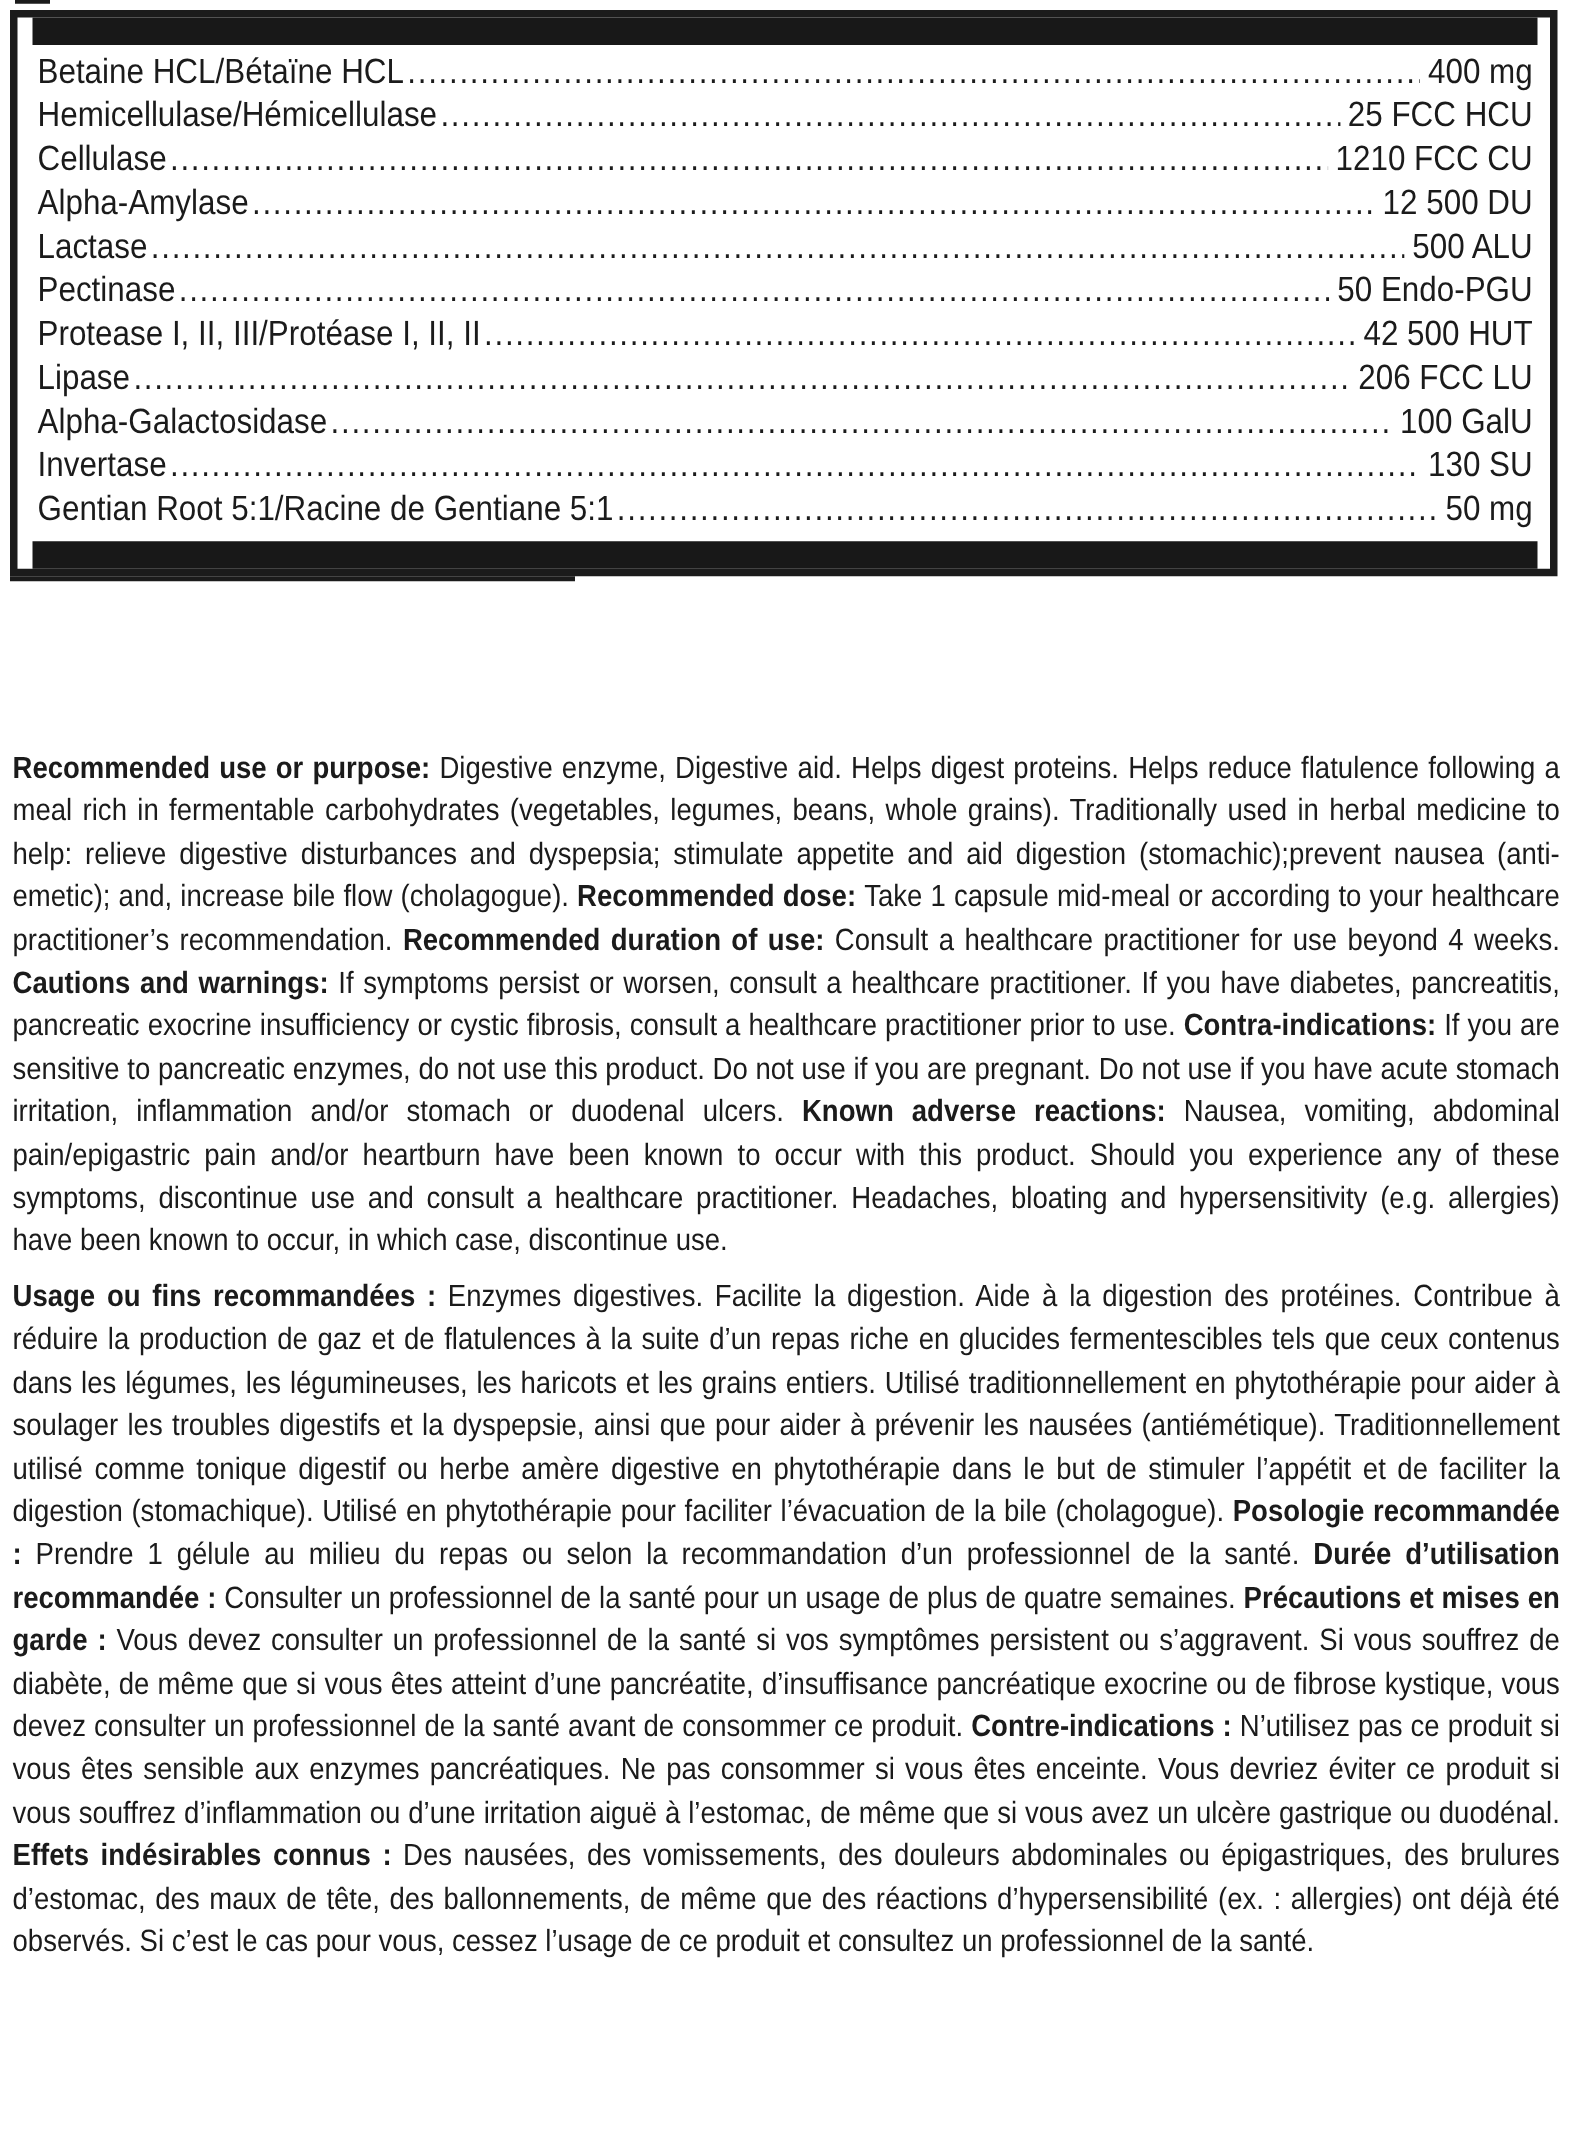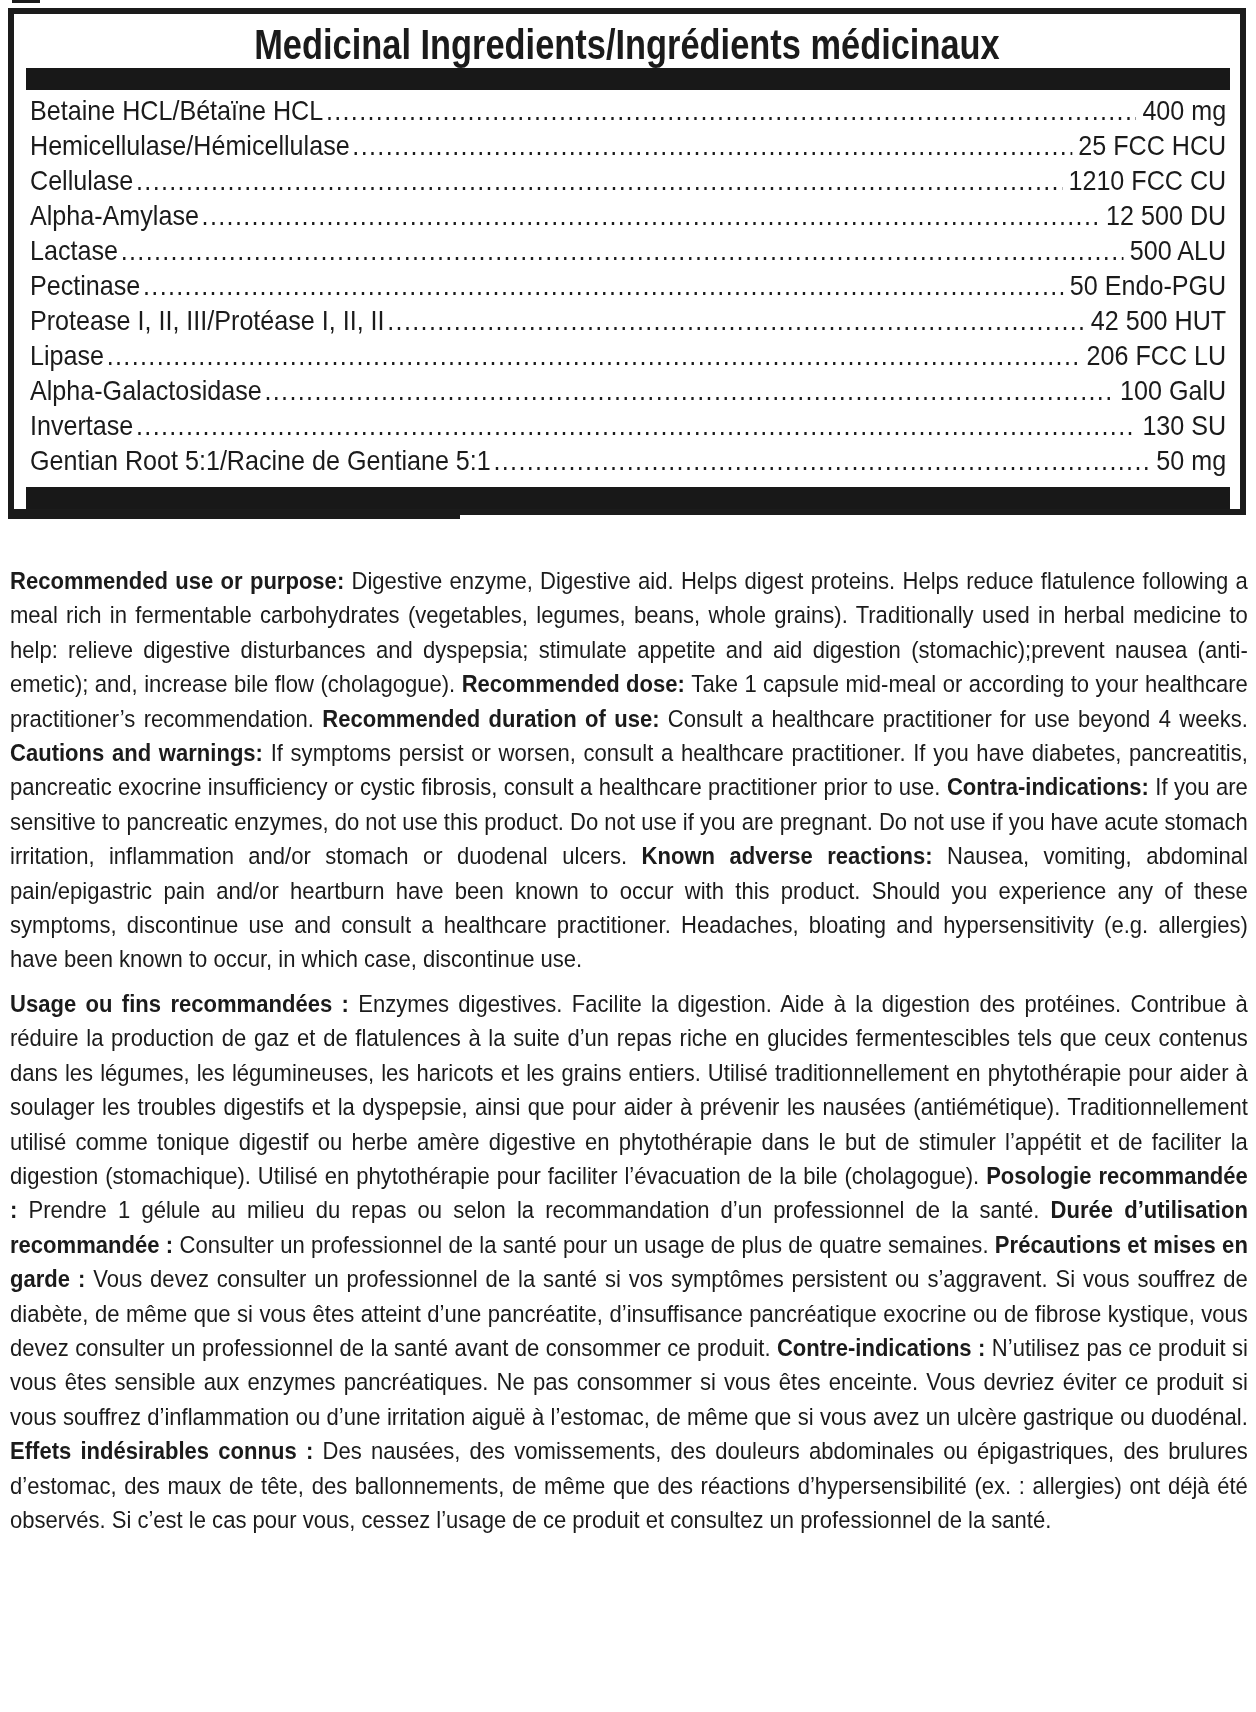--- a/index.html
+++ b/index.html
@@ -79,21 +79,21 @@
     margin:0 3px;
     white-space:nowrap;
   }
   .row .dots::before {
     content:"......................................................................................................................................................................................................";
     letter-spacing:1.5px;
   }
   .row .amount { white-space:nowrap; padding-left:4px; }
   
   .text-col {
-    position:absolute; left:10px; top:564px;
+    position:absolute; left:10px; top:598px;
     width:1238px;
     overflow:hidden;
   }
   .condense {
     width:1376px;
     transform:scaleX(0.8996);
     transform-origin:0 0;
   }
   p.body-text {
     margin:0 0 10px 0;
@@ -103,23 +103,20 @@
     color:#1b1b1b;
   }
   p.body-text b { font-weight:bold; }
 </style>
 </head>
 <body>
 
 <div class="top-mark"></div>
 
 <div class="panel">
-  <div class="panel-title">
-    <span class="squeeze">Medicinal Ingredients/Ingrédients médicinaux</span>
-  </div>
   <div class="bar"></div>
   <div class="rows-outer">
     <div class="rows">
         <div class="row">
           <span class="name">Betaine HCL/Bétaïne HCL</span>
           <span class="dots"></span>
           <span class="amount">400 mg</span>
         </div>
         <div class="row">
           <span class="name">Hemicellulase/Hémicellulase</span>

